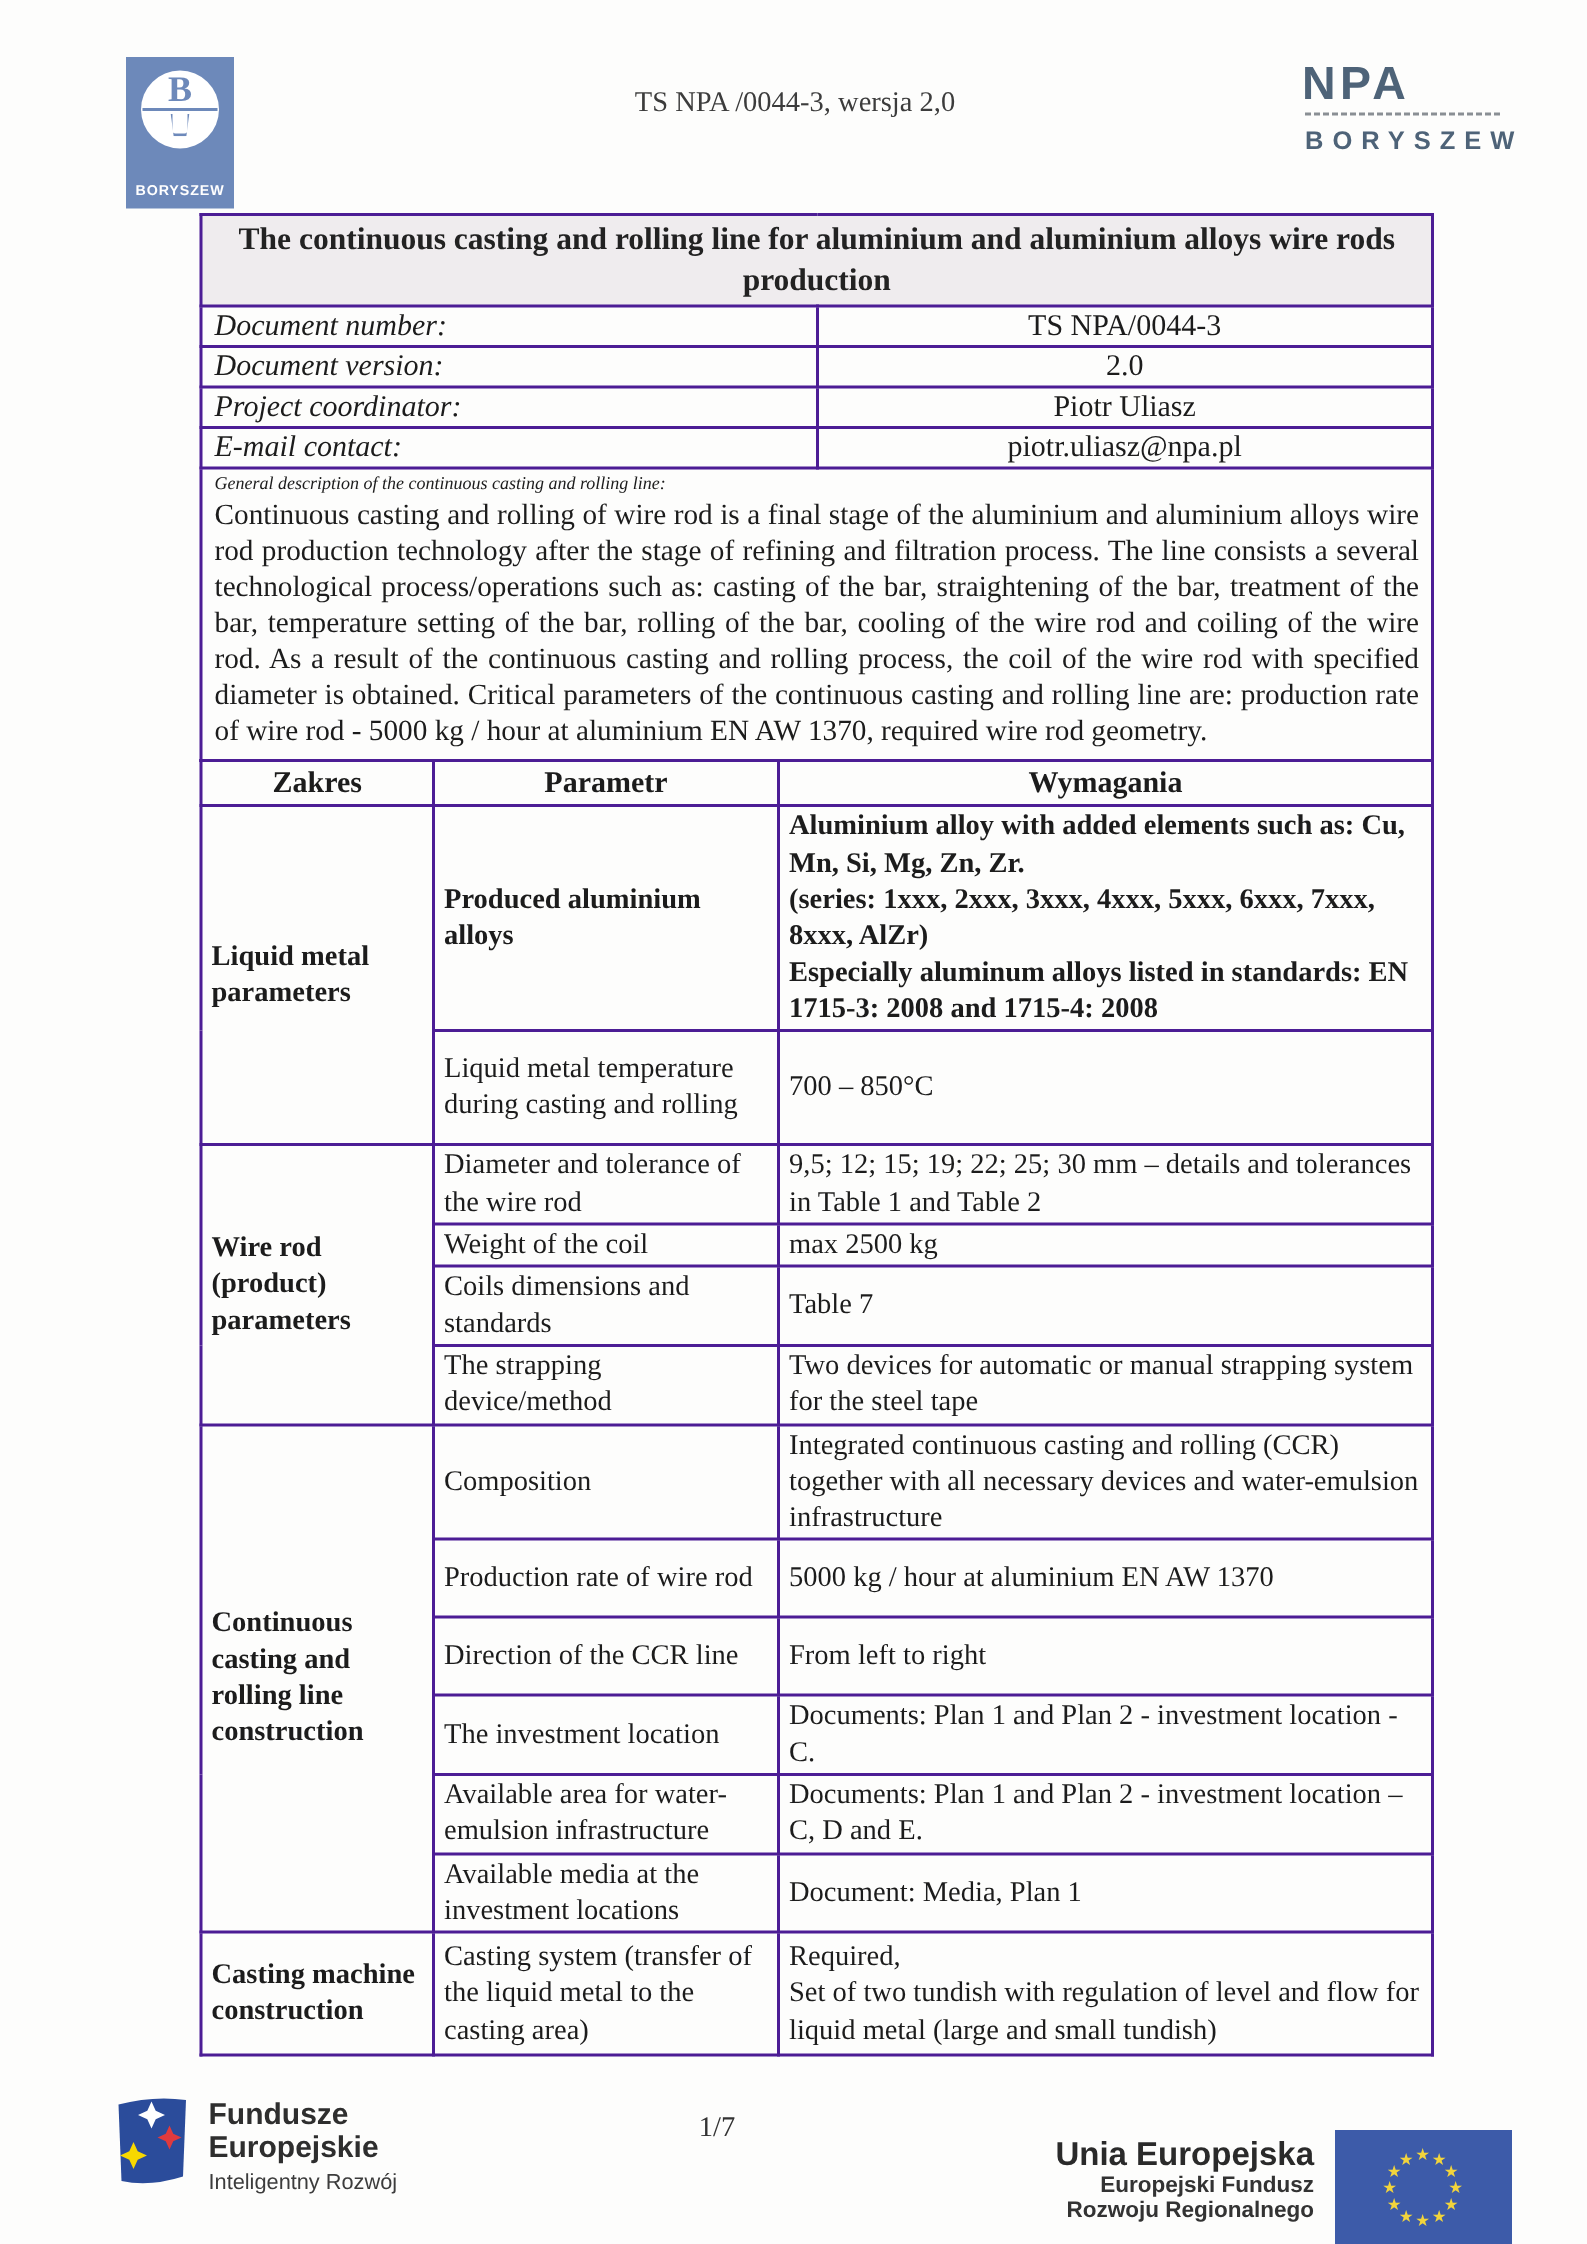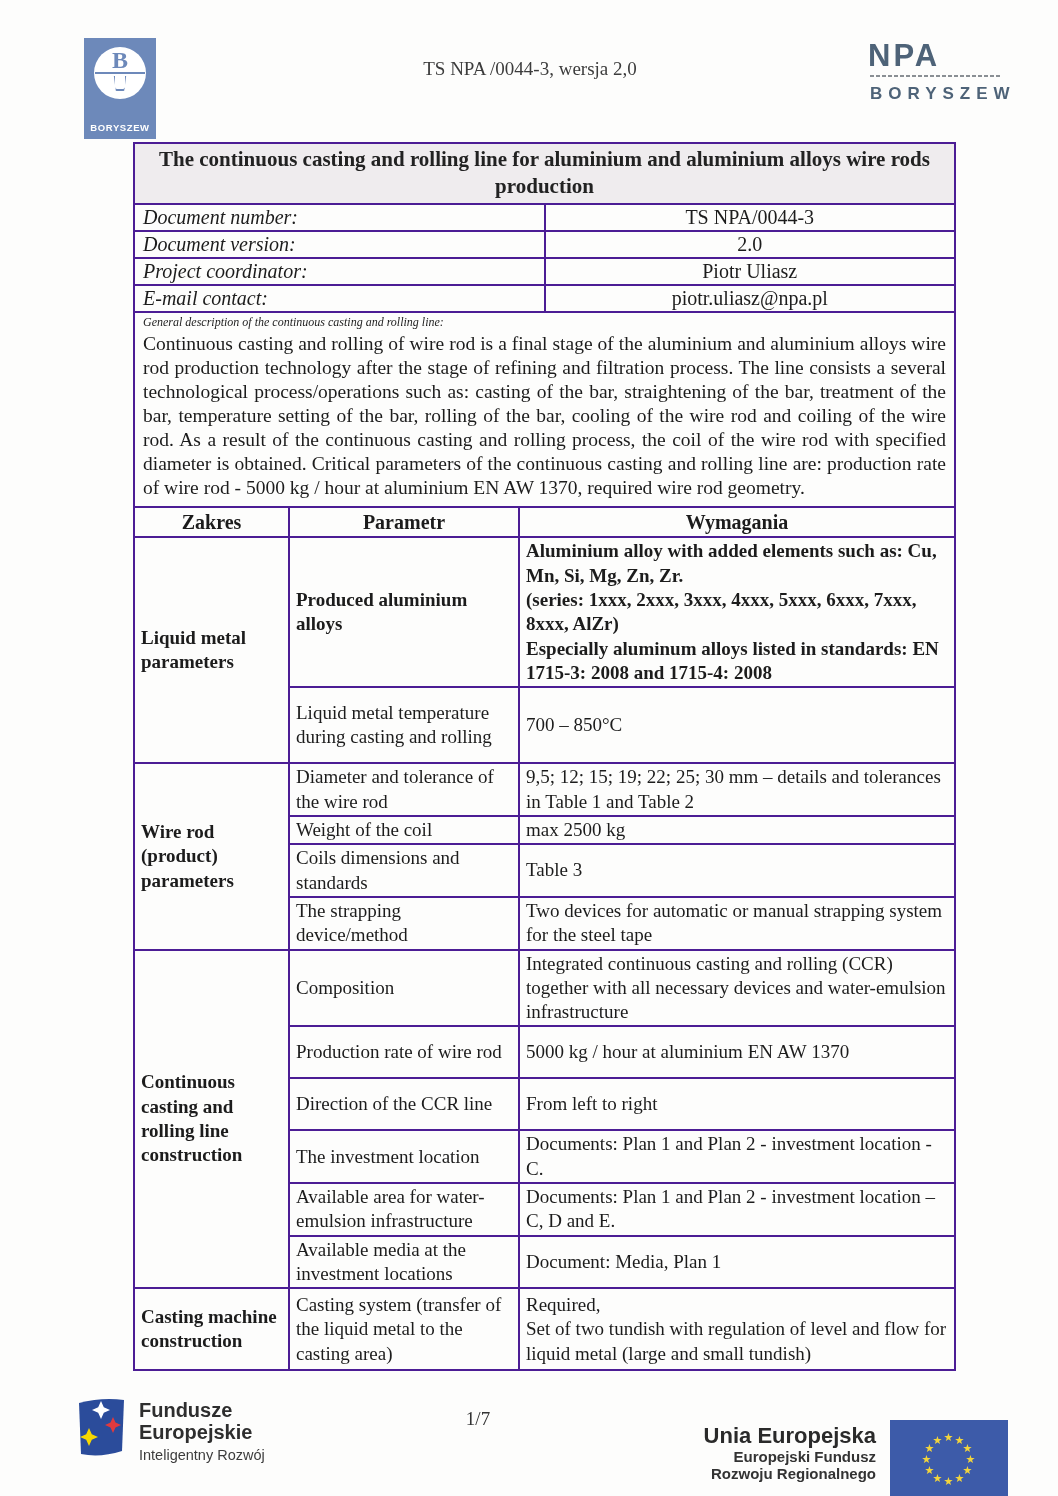--- a/index.html
+++ b/index.html
@@ -164,21 +164,21 @@
       <td class="zk" rowspan="4">Wire rod (product) parameters</td>
       <td>Diameter and tolerance of the wire rod</td>
       <td>9,5; 12; 15; 19; 22; 25; 30 mm – details and tolerances in Table 1 and Table 2</td>
     </tr>
     <tr style="height:27px">
       <td>Weight of the coil</td>
       <td>max 2500 kg</td>
     </tr>
     <tr style="height:50px">
       <td>Coils dimensions and standards</td>
-      <td>Table 3</td>
+      <td>Table 7</td>
     </tr>
     <tr style="height:52px">
       <td>The strapping device/method</td>
       <td>Two devices for automatic or manual strapping system for the steel tape</td>
     </tr>
 
     <tr style="height:76px">
       <td class="zk" rowspan="6">Continuous casting and rolling line construction</td>
       <td>Composition</td>
       <td>Integrated continuous casting and rolling (CCR) together with all necessary devices and water-emulsion infrastructure</td>

